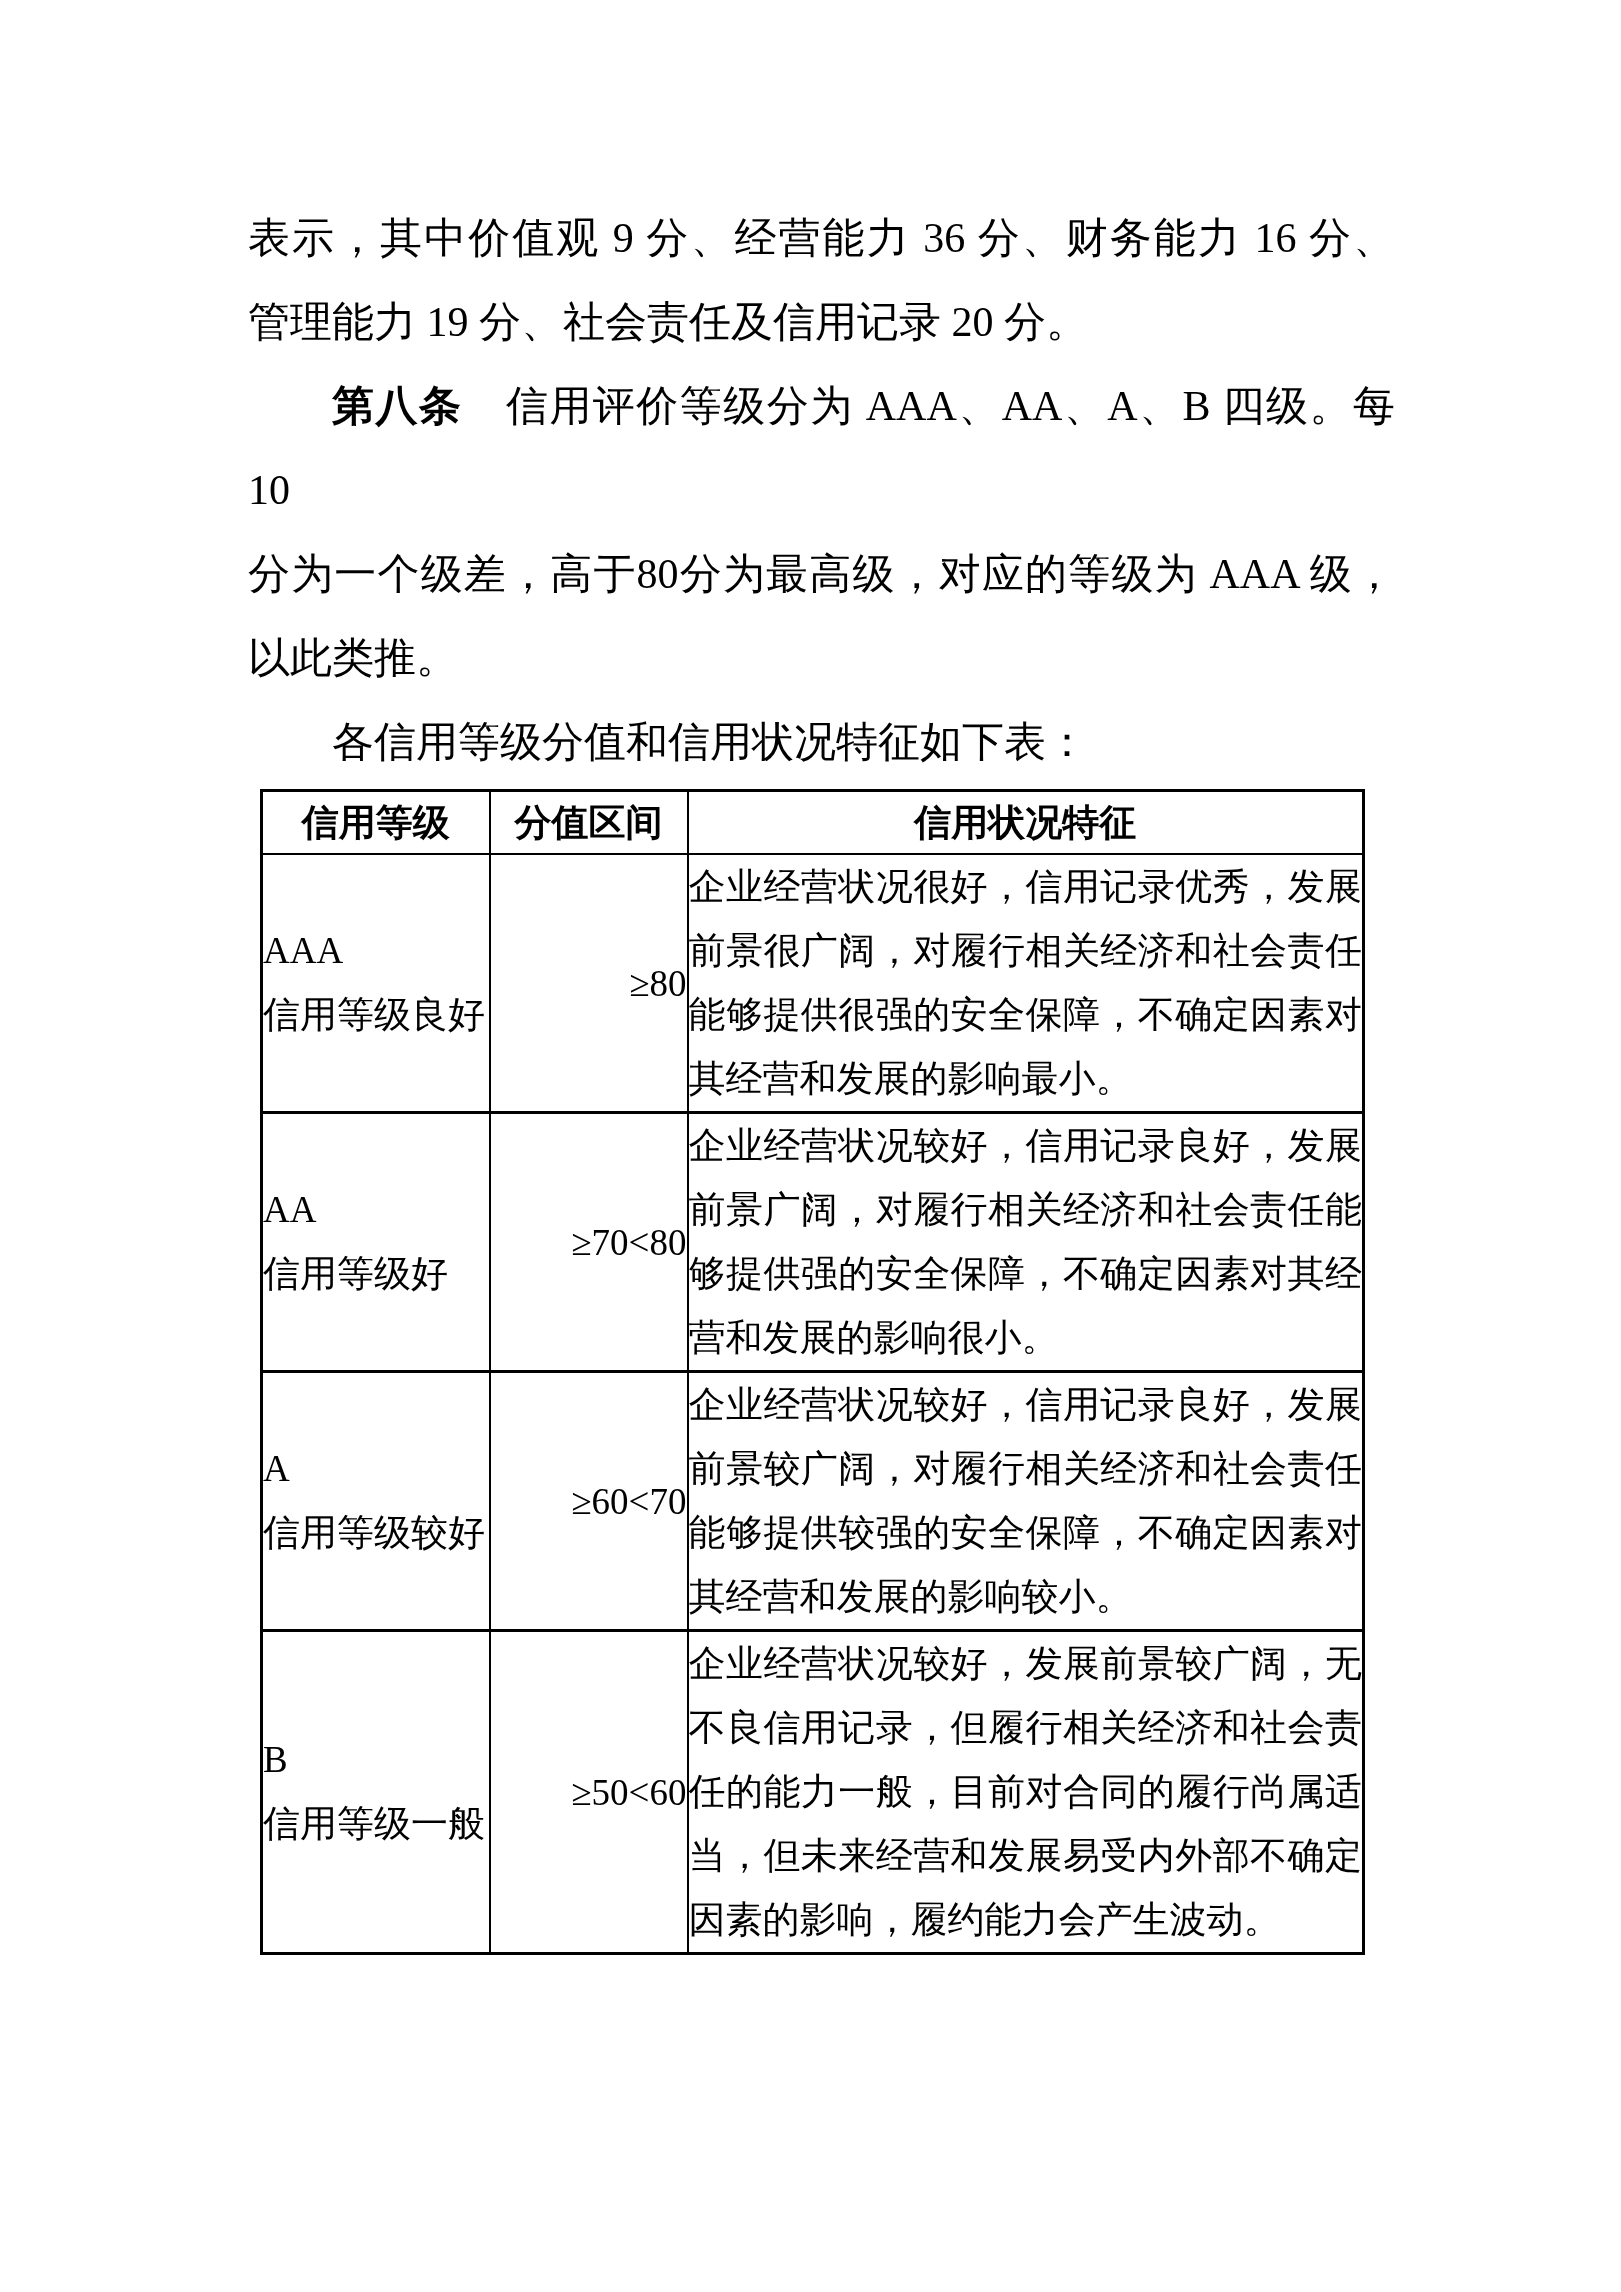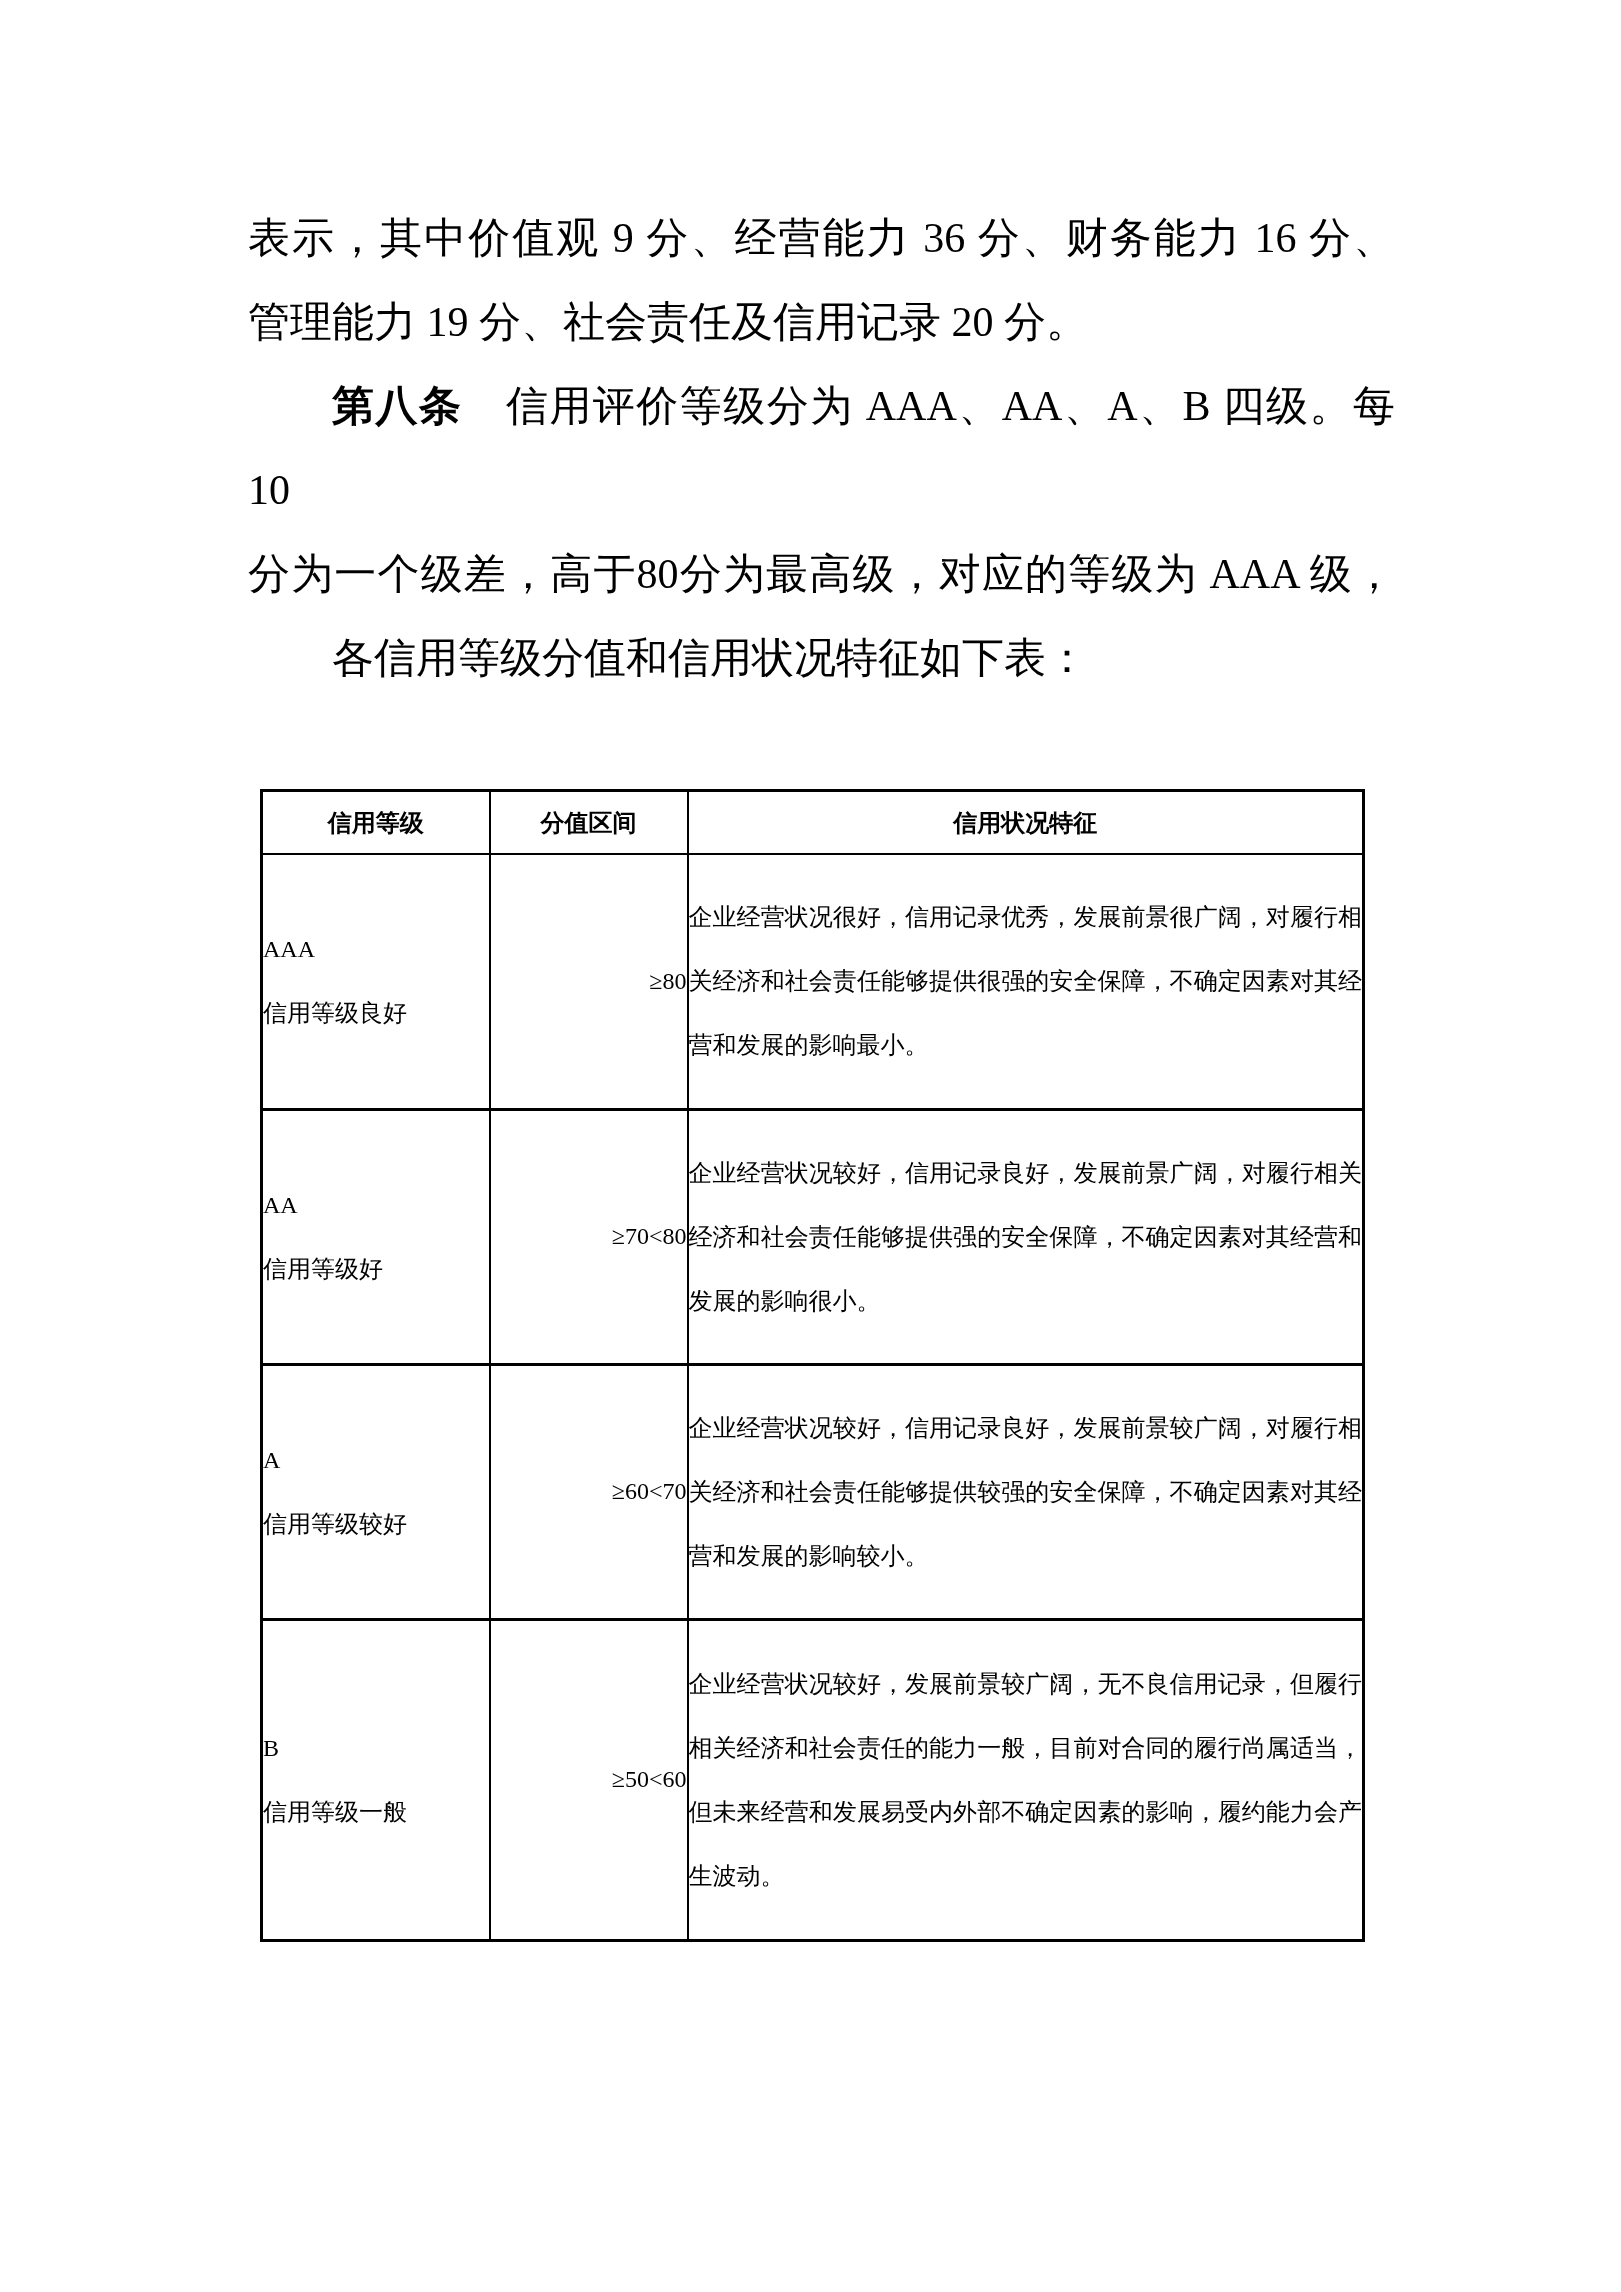--- a/index.html
+++ b/index.html
@@ -23,21 +23,21 @@
   .lline { text-align: left; text-align-last: left; }
   .indent { text-indent: 84px; }
   .bold { font-weight: bold; }
 
   table.rating {
     position: absolute;
     left: 260px; top: 789px;
     width: 1103px;
     border-collapse: collapse;
     table-layout: fixed;
-    font-size: 24px;
+    font-size: 37px;
     border: 3.9px solid #000;
   }
   table.rating th, table.rating td {
     border: 2px solid #000;
     vertical-align: middle;
     padding: 0;
   }
   table.rating th {
     font-weight: bold;
     text-align: center;
@@ -63,20 +63,21 @@
   <div class="body-text">
 
     <p style="margin:0">
       <span class="tline jline">表示，其中价值观 9 分、经营能力 36 分、财务能力 16 分、</span>
       <span class="tline lline">管理能力 19 分、社会责任及信用记录 20 分。</span>
     </p>
 
     <p style="margin:0">
       <span class="tline jline indent"><span class="bold">第八条</span><span>　信用评价等级分为 AAA、AA、A、B 四级。每10</span></span>
       <span class="tline jline">分为一个级差，高于80分为最高级，对应的等级为 AAA 级，</span>
+      <span class="tline lline">以此类推。</span>
     </p>
 
     <p style="margin:0">
       <span class="tline lline indent">各信用等级分值和信用状况特征如下表：</span>
     </p>
 
   </div>
 
   <table class="rating">
     <colgroup>

